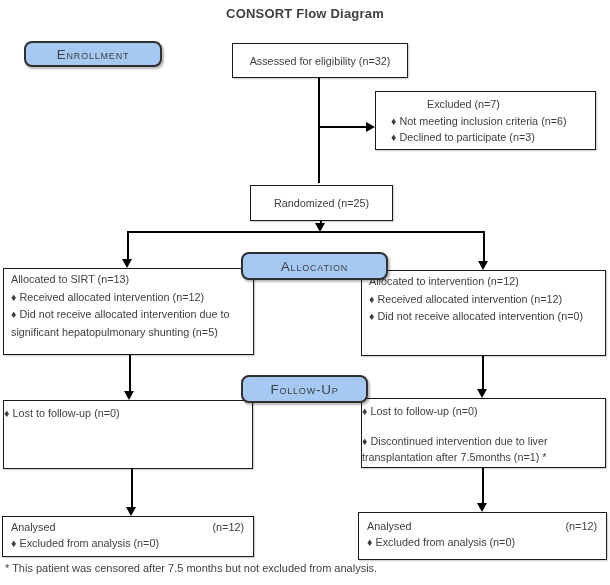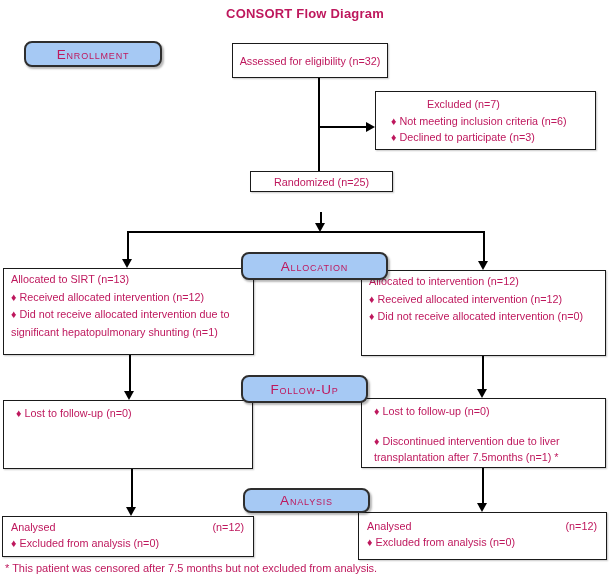--- a/index.html
+++ b/index.html
@@ -2,21 +2,21 @@
 <html style="--stage-fill: #a6c9f4; --stage-border: #2e2e2e;"><head>
 <meta charset="utf-8">
 <style>
   html, body { margin: 0; padding: 0; background: #ffffff; }
   #canvas {
     position: relative;
     width: 610px;
     height: 585px;
     background: #ffffff;
     font-family: "Liberation Sans", "DejaVu Sans", sans-serif;
-    color: #be185d;
+    color: #404040;
     overflow: hidden;
     text-decoration: underline;
   }
   .title {
     position: absolute;
     top: 6px; left: 0; width: 610px;
     text-align: center;
     font-size: 13px;
     font-weight: bold;
     letter-spacing: 0.2px;
@@ -54,21 +54,21 @@
   }
   .bline { min-height: 16px; line-height: 16px; white-space: nowrap; }
 
   .box-excluded { padding: 4px 8px; }
   .box-excluded .bline { line-height: 16.5px; min-height: 16.5px; padding-left: 43px; }
   .box-excluded .bline.indent { padding-left: 7px; }
 
   .box-alloc { padding: 2px 7px; }
   .box-alloc .bline { line-height: 17.5px; min-height: 17.5px; }
 
-  .box-fu { padding: 5px 12px; }
+  .box-fu { padding: 5px 0; }
   .box-fu .bline { line-height: 15.2px; min-height: 15.2px; }
 
   .box-an { padding: 2px 9px 0 8px; }
   .box-an .bline { line-height: 16px; min-height: 16px; }
   .an-row1 { display: flex; justify-content: space-between; line-height: 16px; text-align: right; }
 
   .footnote {
     position: absolute;
     left: 5px; top: 562px;
     font-size: 11px;
@@ -91,21 +91,20 @@
 </head>
 <body>
 
 <div id="canvas">
 
   <div class="title">CONSORT Flow Diagram</div>
 
   <div class="stage" style="left:24px; top:41px; width:138px; height:26px;">Enrollment</div>
   <div class="stage" style="left:235px; top:252px; width:147px; height:28px;margin-left:6px;">Allocation</div>
   <div class="stage" style="left:241px; top:375px; width:127px; height:28px;">Follow-Up</div>
-  <div class="stage" style="left:243px; top:488px; width:127px; height:25px;">Analysis</div>
 
   <div class="cline" style="left:318px; top:78px;  width:2px; height:105px;"></div>
   <div class="cline" style="left:319px; top:126px; width:48px; height:2px;"></div>
   <div class="arrow-right" style="left:366px; top:122px;"></div>
 
   <div class="cline" style="left:320px; top:212px; width:2px; height:13px;"></div>
   <div class="arrow-down" style="left:315px; top:223px;"></div>
   <div class="cline" style="left:127px; top:231px; width:358px; height:2px;"></div>
 
   <div class="cline" style="left:127px; top:231px; width:2px; height:29px;"></div>
@@ -116,39 +115,39 @@
   <div class="cline" style="left:129px; top:355px; width:2px; height:37px;"></div>
   <div class="arrow-down" style="left:124px; top:391px;"></div>
   <div class="cline" style="left:482px; top:356px; width:2px; height:34px;"></div>
   <div class="arrow-down" style="left:477px; top:389px;"></div>
 
   <div class="cline" style="left:131px; top:469px; width:2px; height:39px;"></div>
   <div class="arrow-down" style="left:126px; top:507px;"></div>
   <div class="cline" style="left:482px; top:468px; width:2px; height:36px;"></div>
   <div class="arrow-down" style="left:477px; top:503px;"></div>
 
-  <div class="box centered" style="left:232px; top:43px; width:156px; height:35px;">
+  <div class="box centered" style="left:232px; top:43px; width:176px; height:35px;">
     <span>Assessed for eligibility (n=32)</span>
   </div>
 
   <div class="box box-excluded" style="left:375px; top:91px; width:221px; height:59px;">
     <div class="bline">Excluded (n=7)</div>
     <div class="bline indent">♦ Not meeting inclusion criteria (n=6)</div>
     <div class="bline indent">♦ Declined to participate (n=3)</div>
   </div>
 
-  <div class="box centered" style="left:250px; top:171px; width:143px; height:21px;">
+  <div class="box centered" style="left:250px; top:185px; width:143px; height:36px;">
     <span>Randomized (n=25)</span>
   </div>
 
   <div class="box box-alloc" style="left:3px; top:268px; width:251px; height:87px;">
     <div class="bline">Allocated to SIRT (n=13)</div>
     <div class="bline">♦ Received allocated intervention (n=12)</div>
     <div class="bline">♦ Did not receive allocated intervention due to</div>
-    <div class="bline">significant hepatopulmonary shunting (n=1)</div>
+    <div class="bline">significant hepatopulmonary shunting (n=5)</div>
   </div>
 
   <div class="box box-alloc" style="left:361px; top:270px; width:245px; height:86px;">
     <div class="bline">Allocated to intervention (n=12)</div>
     <div class="bline">♦ Received allocated intervention (n=12)</div>
     <div class="bline">♦ Did not receive allocated intervention (n=0)</div>
   </div>
 
   <div class="box box-fu" style="left:3px; top:400px; width:250px; height:69px;">
     <div class="bline">♦ Lost to follow-up (n=0)</div>

